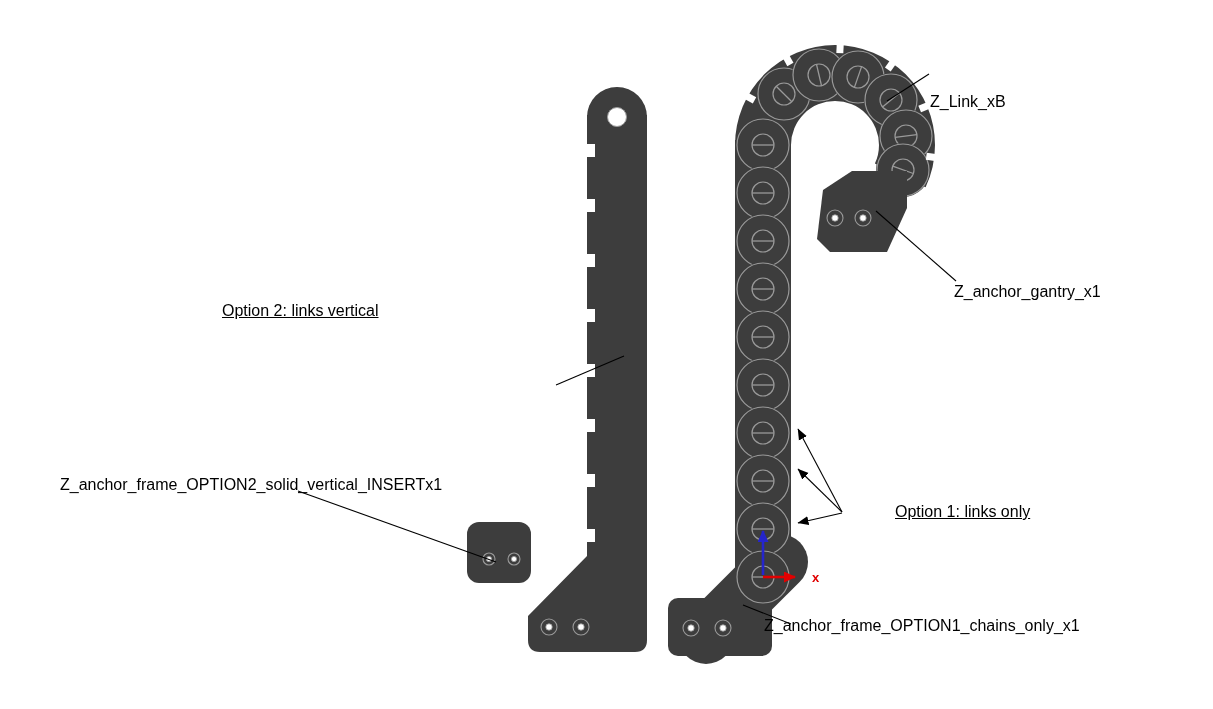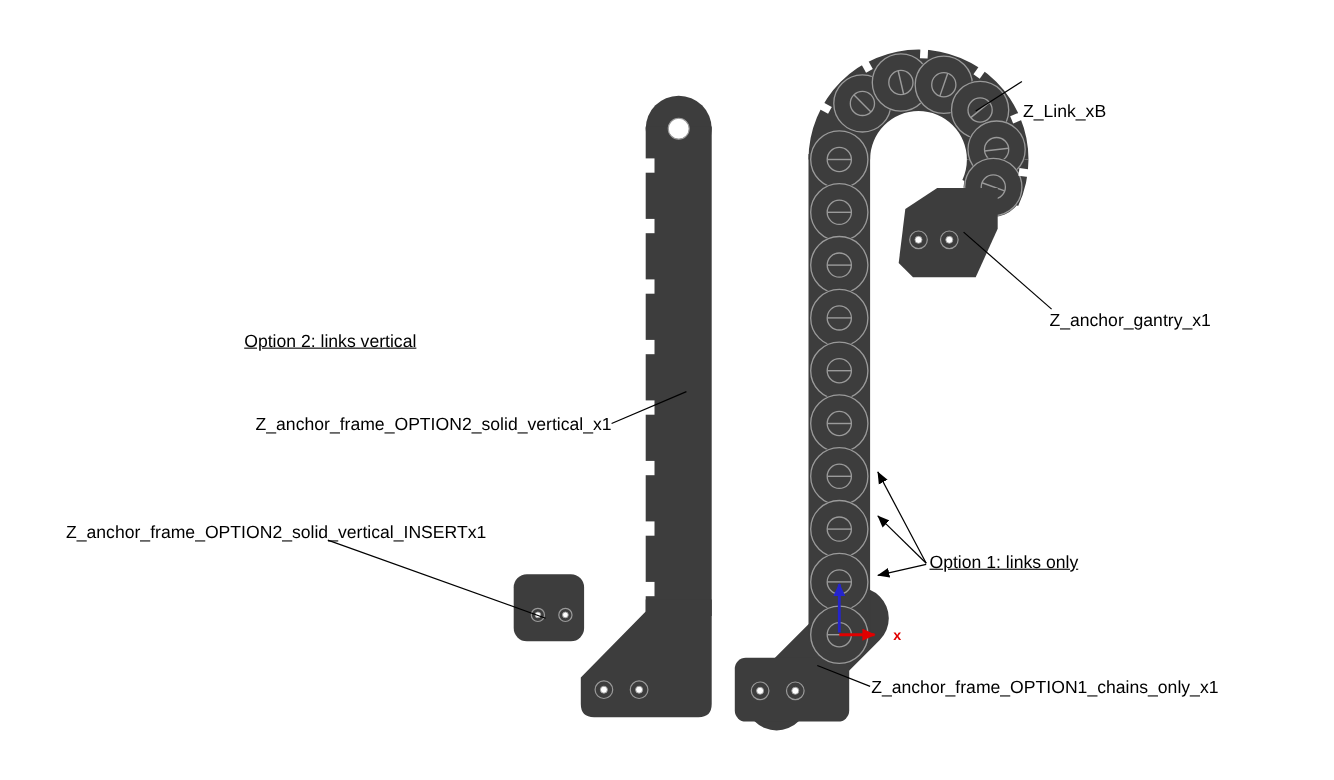--- a/index.html
+++ b/index.html
@@ -238,21 +238,20 @@
       <line class="leader" x1="791" y1="624" x2="743" y2="605"></line>
     </g>
   </svg>
 
   <div class="label" style="left:930px; top:55px;margin-top:37px;">Z_Link_xB</div>
 
   <div class="label" style="left:954px; top:282px;">Z_anchor_gantry_x1</div>
 
   <div class="label underlined" style="left:222px; top:301px;">Option 2: links vertical</div>
 
-  <div class="label right-aligned" style="left:0px; width:556px; top:377px;">Z_anchor_frame_OPTION2_solid_vertical_x1</div>
 
   <div class="label" style="left:60px; top:475px;">Z_anchor_frame_OPTION2_solid_vertical_INSERTx1</div>
 
-  <div class="label underlined" style="left:845px; top:502px;">Option 1: links only</div>
-
-  <div class="label" style="left:792px; top:616px;">Z_anchor_frame_OPTION1_chains_only_x1</div>
+  <div class="label underlined" style="left:895px; top:502px;">Option 1: links only</div>
+
+  <div class="label" style="left:764px; top:616px;">Z_anchor_frame_OPTION1_chains_only_x1</div>
 
 </div>
 
 </body></html>

